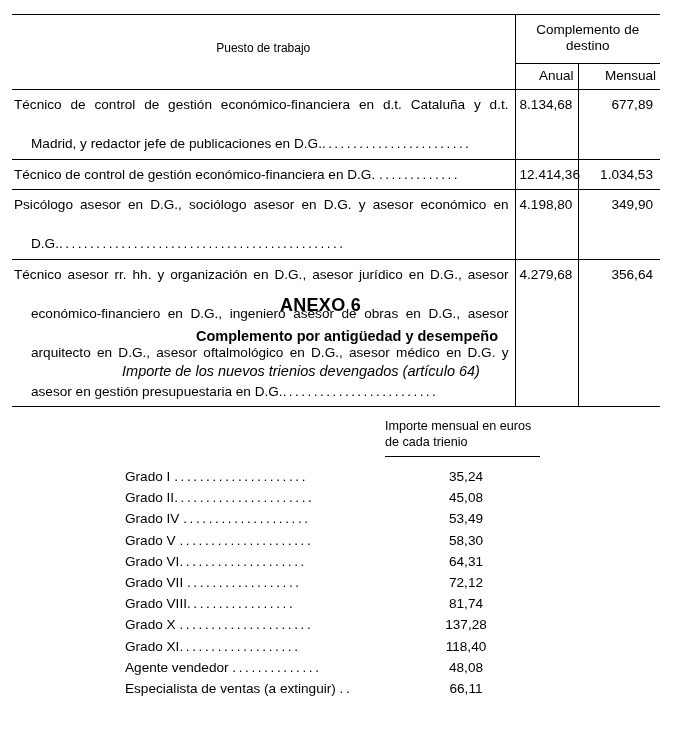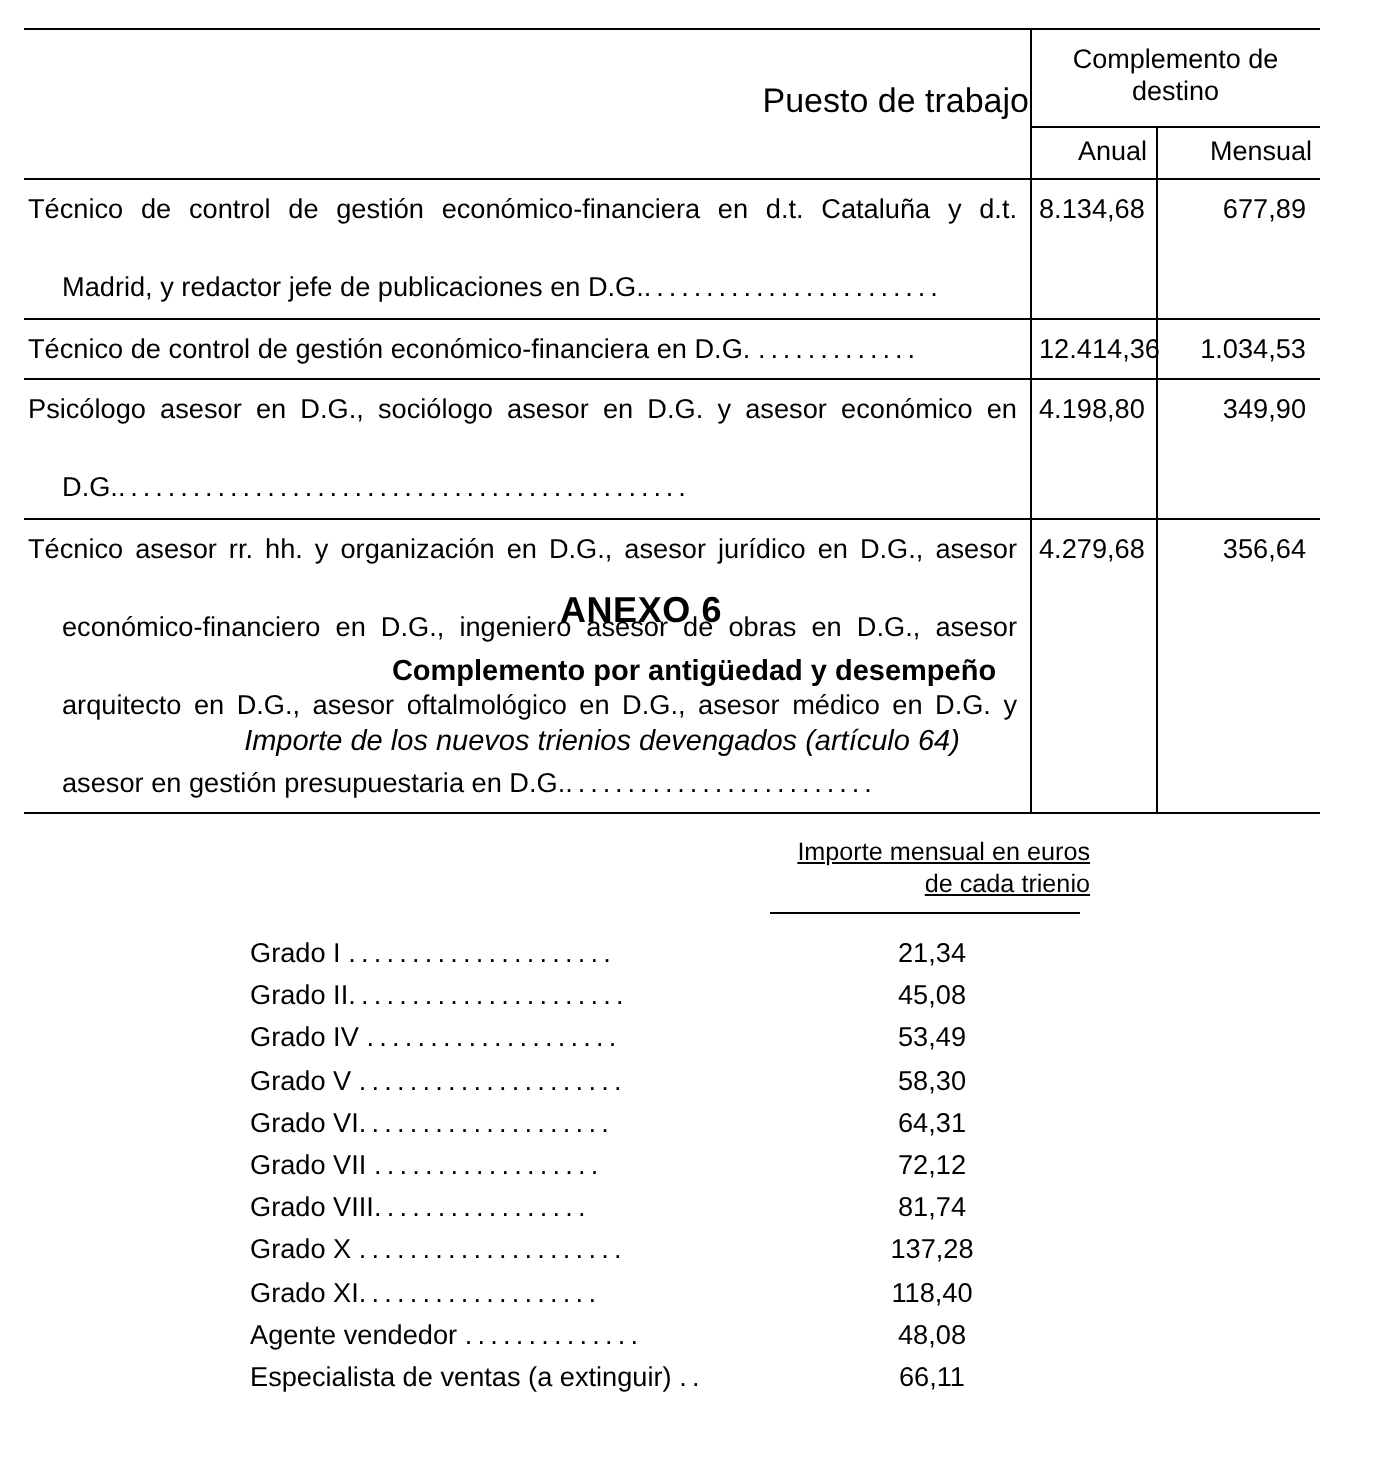--- a/index.html
+++ b/index.html
@@ -38,22 +38,22 @@
   }
   .t1 .col-job   { width: 503px; }
   .t1 .col-anual { width: 63px; }
   .t1 .col-mens  { width: 82px; }
 
   .rule-top    { border-top: 1.6px solid #000; }
   .rule-bottom { border-bottom: 1.6px solid #000; }
   .rule-thin   { border-bottom: 1px solid #000; }
 
   .hdr-job {
-    text-align: right;
-    font-size: 17px;
+    text-align: center;
+    font-size: 12px;
     padding-top: 26px !important;
     height: 48px;
   }
   .hdr-group {
     text-align: center;
     font-size: 13.5px;
     line-height: 16px;
     padding: 7px 4px 6px 4px !important;
     border-bottom: 1px solid #000;
     border-left: 1px solid #000;
@@ -128,24 +128,23 @@
     position: absolute;
     left: 125px;
     top: 418px;
     width: 420px;
   }
   .t2-colhead {
     position: absolute;
     left: 260px;
     top: 0;
     width: 160px;
-    text-align: right;
+    text-align: left;
     font-size: 12.6px;
     line-height: 16px;
-    text-decoration: underline;
   }
   .t2-colrule {
     position: absolute;
     left: 260px;
     top: 38px;
     width: 155px;
     border-top: 1px solid #000;
   }
   .t2 {
     position: absolute;
@@ -243,21 +242,21 @@
     <div class="t2-colrule"></div>
 
     <table class="t2">
       <colgroup>
           <col class="g-label">
           <col class="g-val">
         </colgroup>
       <tbody>
         <tr>
           <td class="g-label"><span>Grado I</span> <span class="leader2">.....................</span></td>
-          <td class="g-val">21,34</td>
+          <td class="g-val">35,24</td>
         </tr>
         <tr>
           <td class="g-label"><span>Grado II</span><span class="leader2">......................</span></td>
           <td class="g-val">45,08</td>
         </tr>
         <tr>
           <td class="g-label"><span>Grado IV</span> <span class="leader2">....................</span></td>
           <td class="g-val">53,49</td>
         </tr>
         <tr>

